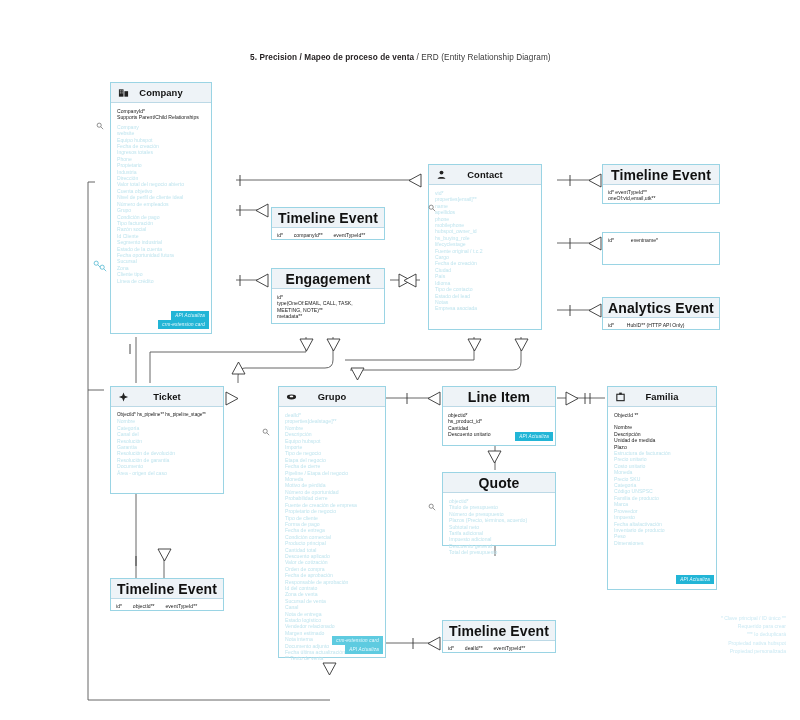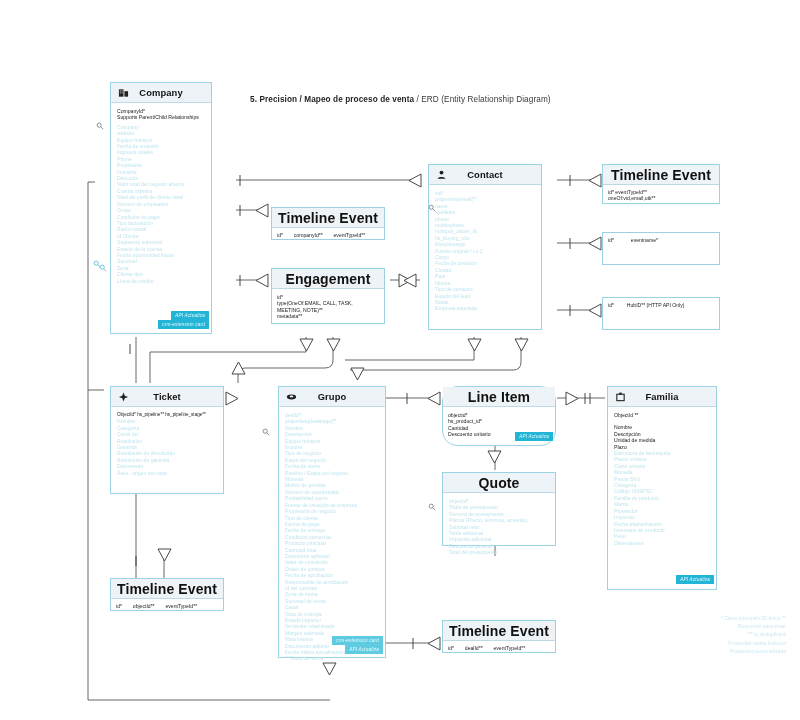--- a/index.html
+++ b/index.html
@@ -4,21 +4,21 @@
 <style>
   html,body{margin:0;padding:0;}
   body{
     width:800px;height:720px;background:#ffffff;
     font-family:"Liberation Sans", sans-serif;
     color:#1b1b1b;position:relative;overflow:hidden;
   }
   #canvas{position:absolute;left:0;top:0;width:800px;height:720px;}
   .title{
     position:absolute;left:250px;top:53px;width:400px;
-    font-size:8.2px;letter-spacing:.1px;color:#231f20;white-space:nowrap;margin-top:42px;
+    font-size:8.2px;letter-spacing:.1px;color:#231f20;white-space:nowrap;
   }
   .title b{font-weight:bold;}
   .title .light{font-weight:normal;color:#3a3a3a;}
 
   .entity{
     position:absolute;background:#ffffff;
     border:1px solid #9ad4e4;box-sizing:border-box;
   }
   .ehead{
     background:#eef3f7;border-bottom:1px solid #bcd9e6;
@@ -266,20 +266,23 @@
   <div class="ebody" style="padding:4px 5px;">
     <div class="fldrow">
       <span>id*</span>
       <span style="width:14px"></span>
       <span>eventname*</span>
     </div>
   </div>
 </div>
 
 <div class="entity" style="left:602px;top:297px;width:118px;height:33px;">
+  <div class="ehead small">
+    <span class="htxt">Analytics Event</span>
+  </div>
   <div class="ebody" style="padding:4px 5px;">
     <div class="fldrow">
       <span>id*</span>
       <span style="width:10px"></span>
       <span>HubID** (HTTP API Only)</span>
     </div>
   </div>
 </div>
 
 <div class="entity" style="left:110px;top:386px;width:114px;height:108px;">
@@ -357,21 +360,21 @@
     <div class="fld dim">** Texto de venta</div>
   </div>
   <div style="position:absolute;right:2px;bottom:11px;">
     <span class="badge dimb">crm-extension card</span>
   </div>
   <div style="position:absolute;right:2px;bottom:2px;">
     <span class="badge dimb">API Actualiza</span>
   </div>
 </div>
 
-<div class="entity" style="left:442px;top:386px;width:114px;height:60px;border-radius:15px;">
+<div class="entity" style="left:442px;top:386px;width:114px;height:60px;">
   <div class="ehead small">
     <span class="htxt">Line Item</span>
   </div>
   <div class="ebody" style="padding:5px 5px;">
     <div class="fld">objectid*</div>
     <div class="fld">hs_product_id*</div>
     <div class="fld">Cantidad</div>
     <div class="fld">Descuento unitario</div>
   </div>
   <div style="position:absolute;right:2px;bottom:3px;">

